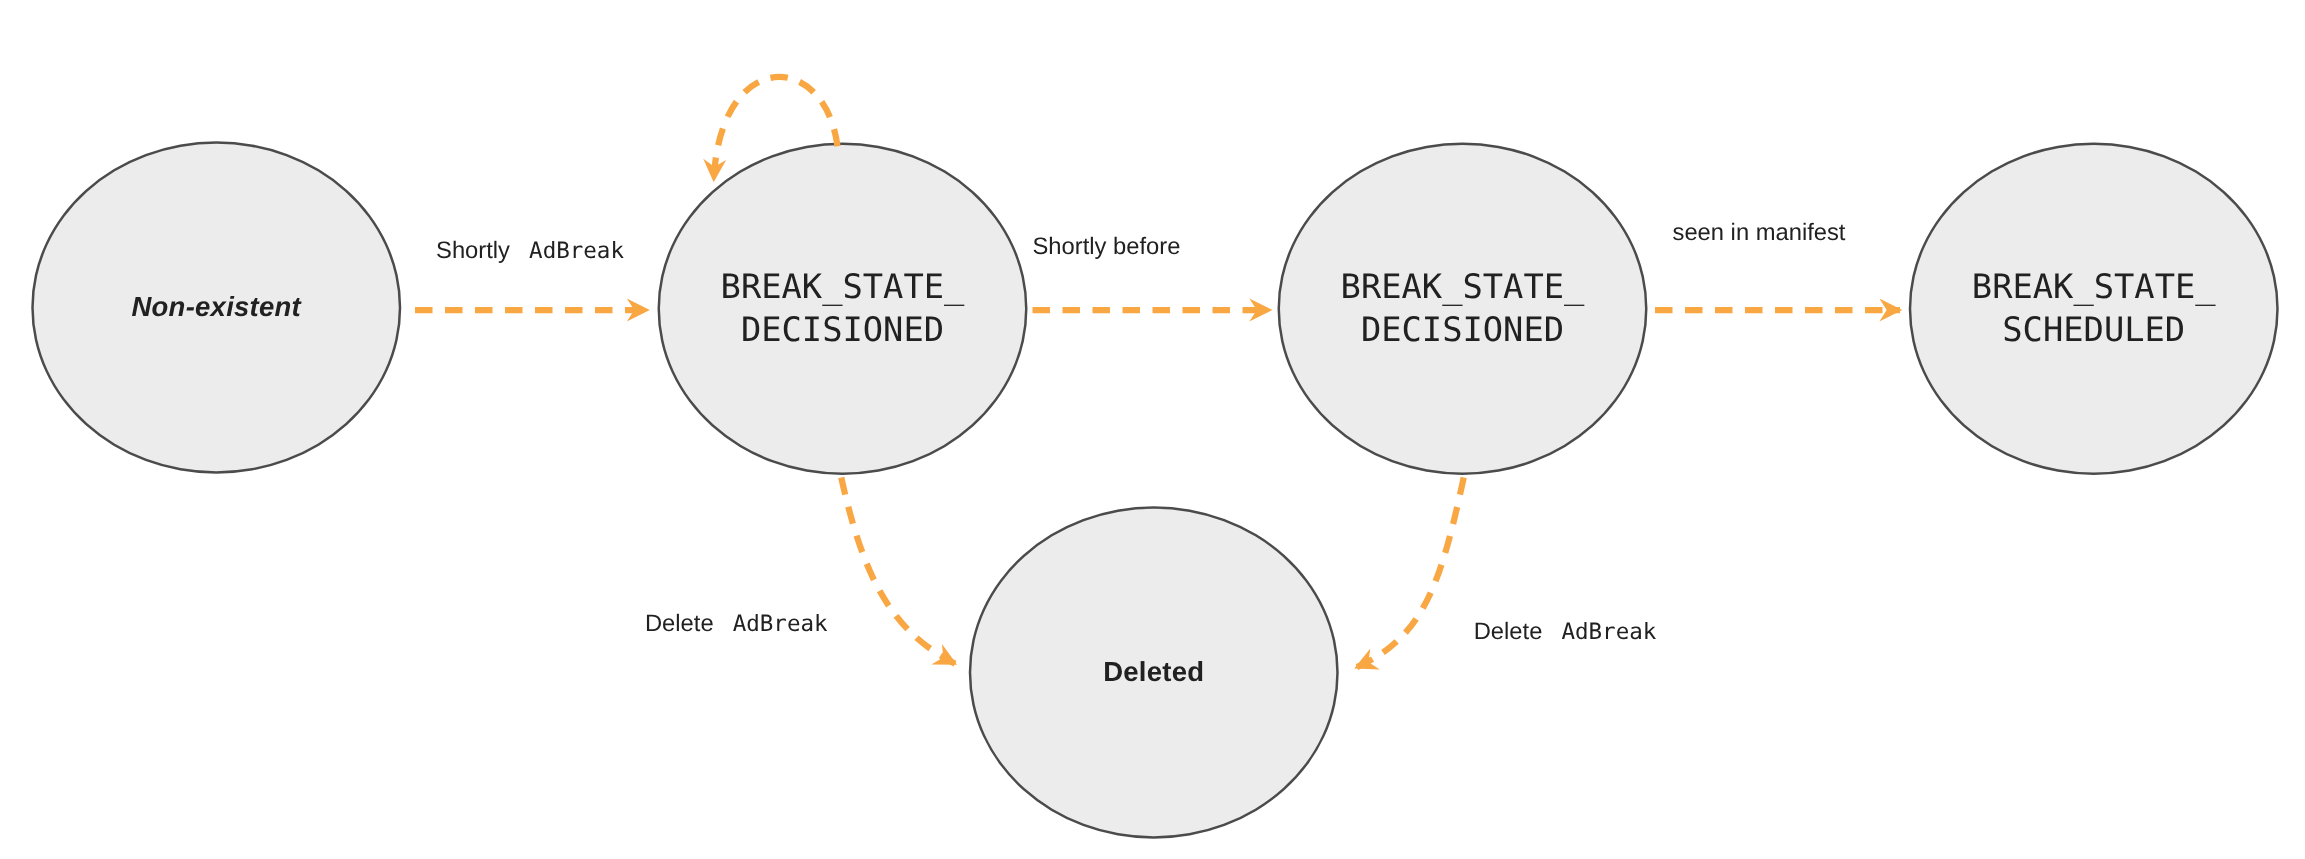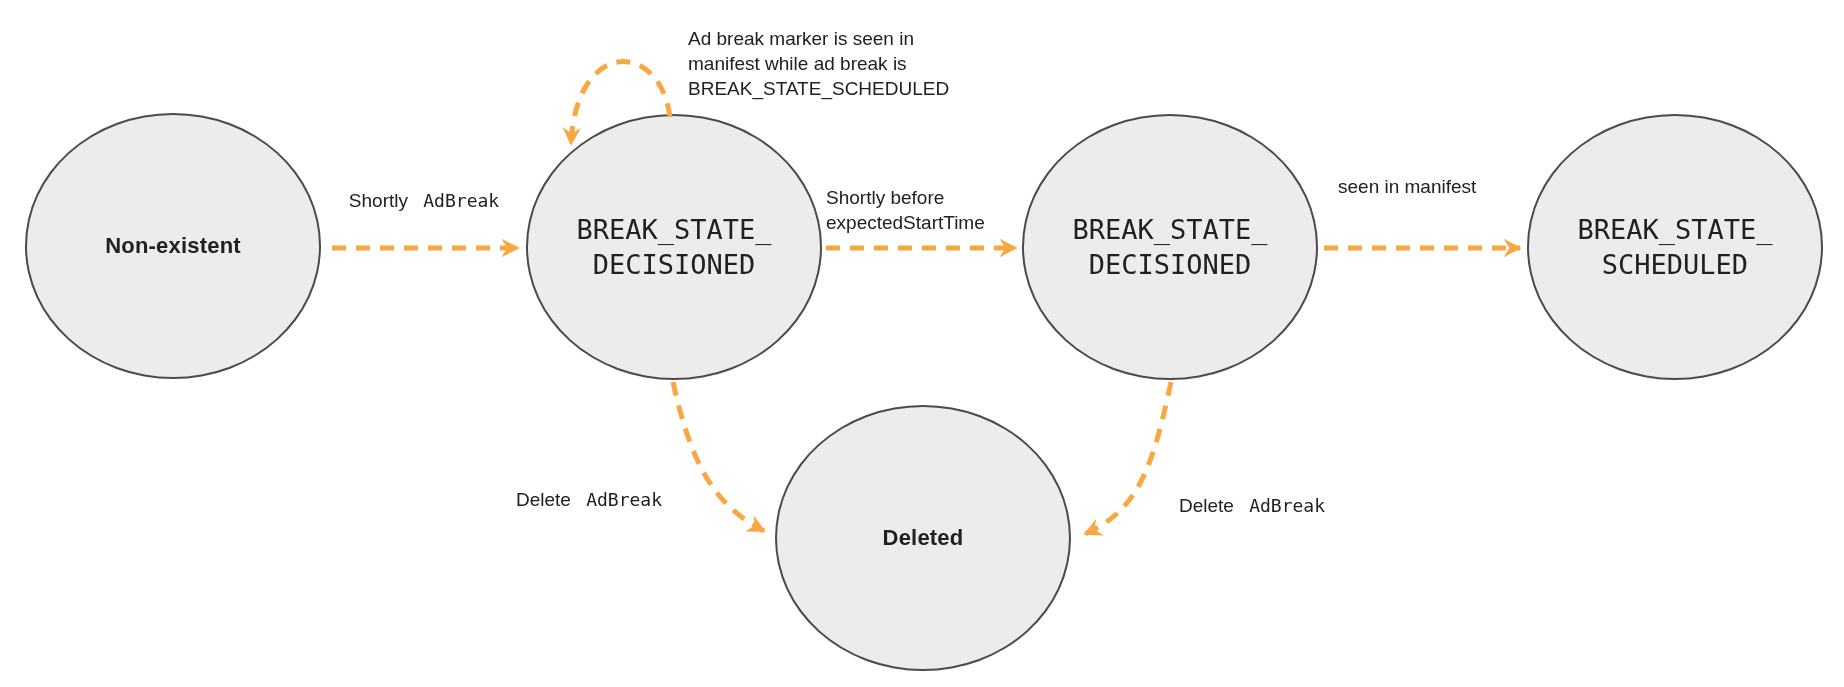--- a/index.html
+++ b/index.html
@@ -36,21 +36,21 @@
     font-size: 22px;
     letter-spacing: 0.2px;
   }
   .node .label-mono {
     font-family: "DejaVu Sans Mono", monospace;
     font-weight: normal;
     font-size: 27px;
     line-height: 1.3;
     white-space: pre-line;
   }
-  #non-existent { left: 25px;  top: 113px; }
+  #non-existent { left: 25px;  top: 113px; font-style: italic; }
   #scheduled    { left: 526px; top: 114px; }
   #decisioned   { left: 1022px; top: 114px; }
   #complete     { left: 1527px; top: 114px; }
   #deleted      { left: 775px; top: 405px; }
 
   svg.edges {
     position: absolute;
     left: 0; top: 0;
     pointer-events: none;
   }
@@ -125,29 +125,23 @@
 
     <path class="edge" d="M673,382 C692,468 716,506 764,531" marker-end="url(#ah)"></path>
 
     <path class="edge" d="M1171,382 C1152,470 1138,510 1085,534" marker-end="url(#ah)"></path>
   </svg>
 
   <div class="edge-label center" id="lbl-create">
     <span>Shortly </span><span class="code">AdBreak</span>
   </div>
 
-  <div class="edge-label" id="lbl-loop">
-    <div>Ad break marker is seen in</div>
-    <div>manifest while ad break is</div>
-    <div class="codeline">BREAK_STATE_SCHEDULED</div>
-  </div>
 
   <div class="edge-label" id="lbl-shortly">
     <div>Shortly before</div>
-    <div class="codeline">expectedStartTime</div>
   </div>
 
   <div class="edge-label" id="lbl-seen">
     <div>seen in manifest</div>
   </div>
 
   <div class="edge-label center" id="lbl-del-left">
     <span>Delete </span><span class="code">AdBreak</span>
   </div>
 

